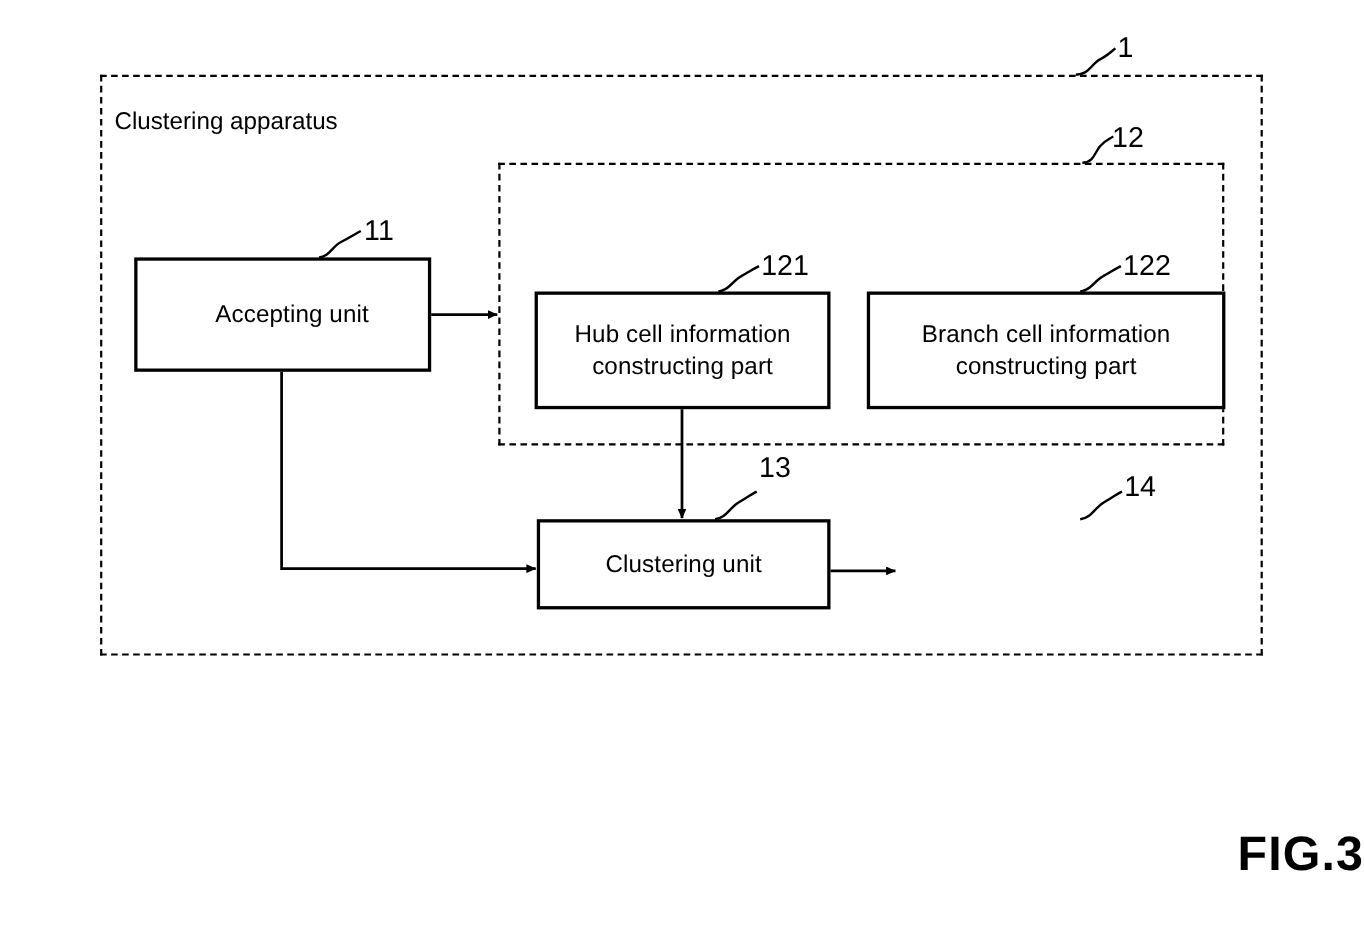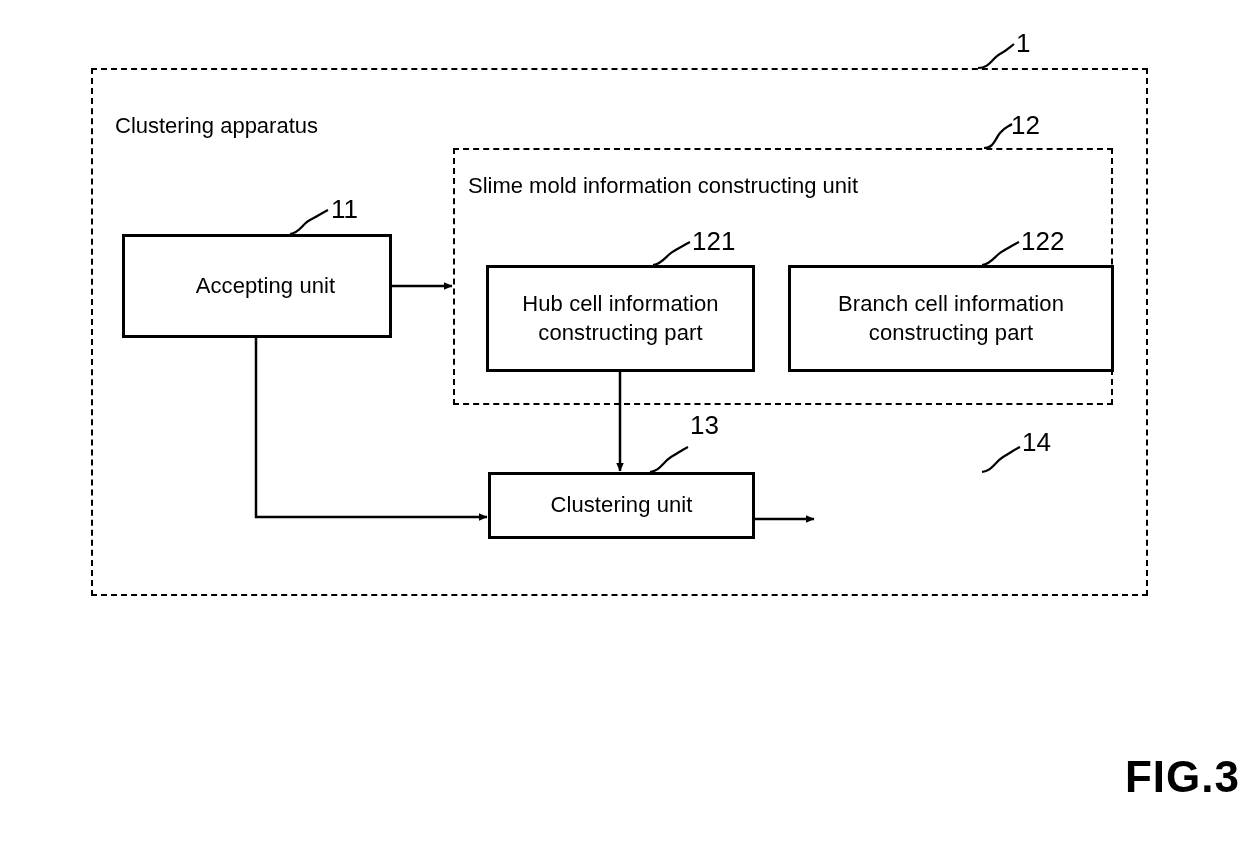--- a/index.html
+++ b/index.html
@@ -58,30 +58,30 @@
   }
   .unit-label {
     font-size: 22px;
     letter-spacing: 0.1px;
     white-space: pre-line;
   }
 
   .box-accepting  { left: 122px; top: 234px; width: 270px; height: 104px; padding-left: 17px; }
   .box-hub        { left: 486px; top: 265px; width: 269px; height: 107px; }
   .box-branch     { left: 788px; top: 265px; width: 326px; height: 107px; }
-  .box-clustering { left: 488px; top: 472px; width: 267px; height: 67px;  }
+  .box-clustering { left: 488px; top: 472px; width: 267px; height: 82px;  }
   .box-output     { left: 815px; top: 472px; width: 270px; height: 94px;  }
 
   
   .caption {
     position: absolute;
     font-size: 22px;
     white-space: nowrap;
   }
-  .cap-apparatus { left: 115px; top: 97px; margin-top: 16px; }
+  .cap-apparatus { left: 104px; top: 97px; }
   .cap-group     { left: 468px; top: 173px; }
 
   
   .ref-num {
     position: absolute;
     font-size: 26px;
     line-height: 1;
     white-space: nowrap;
   }
   .ref-1   { left: 1016px; top: 30px;  }
@@ -117,21 +117,20 @@
 </head>
 <body>
 
 <div id="canvas">
 
   <div class="outer-dashed"></div>
 
   <div class="group-dashed"></div>
 
   <div class="caption cap-apparatus">Clustering apparatus</div>
-  <div class="caption cap-group">Slime mold information constructing unit</div>
 
   <div class="unit-box box-accepting">
     <span class="unit-label">Accepting unit</span>
   </div>
 
   <div class="unit-box box-hub">
     <span class="unit-label">Hub cell information
 constructing part</span>
   </div>
 

